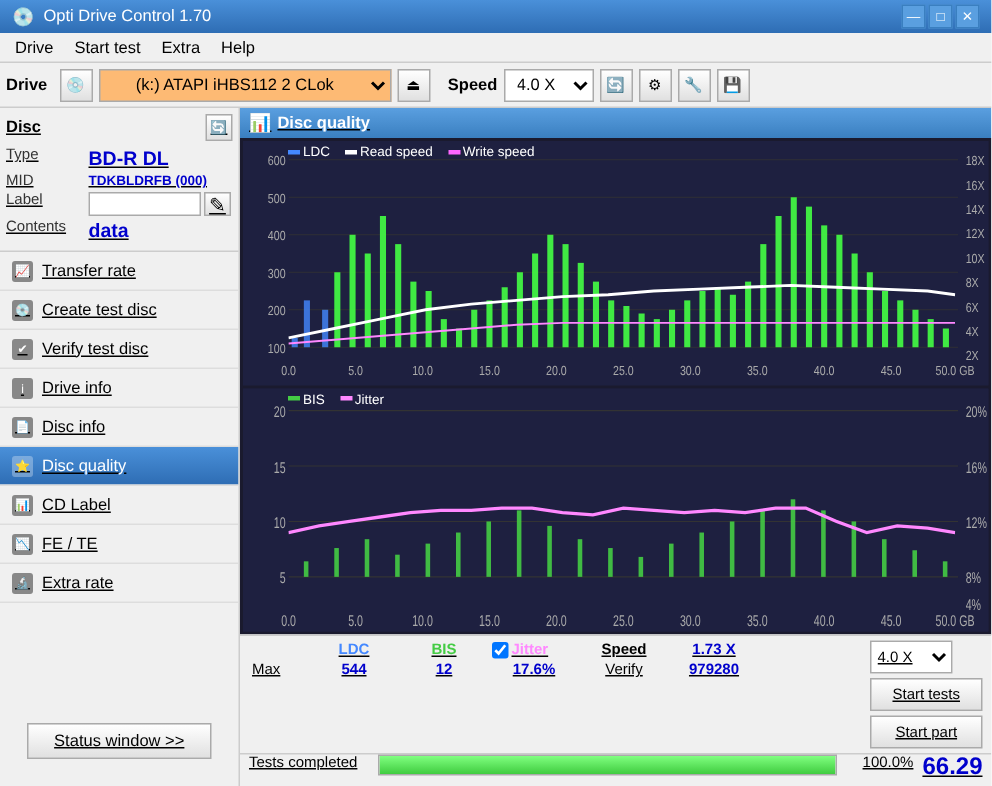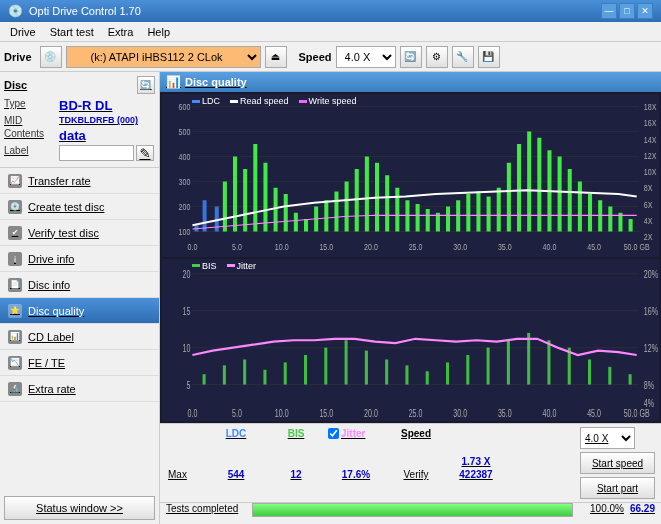--- a/index.html
+++ b/index.html
@@ -178,21 +178,21 @@
       background: #888;
       display: flex; align-items: center; justify-content: center;
       font-size: 8px;
       color: white;
       flex-shrink: 0;
     }
     .nav-item.active .nav-icon { background: rgba(255,255,255,0.3); }
 
     
     .status-btn {
-      margin: 4px;
+      margin: 18px;
       height: 24px;
       background: linear-gradient(to bottom, #fff, #e0e0e0);
       border: 1px solid #aaa;
       cursor: pointer;
       font-size: 11px;
       display: flex; align-items: center; justify-content: center;
     }
 
     
     .content-area {
@@ -374,27 +374,27 @@
       </div>
       <div class="disc-row">
         <span class="disc-row-label">Type</span>
         <span class="disc-row-value">BD-R DL</span>
       </div>
       <div class="disc-row">
         <span class="disc-row-label">MID</span>
         <span class="disc-row-value" style="font-size:9px;">TDKBLDRFB (000)</span>
       </div>
       <div class="disc-row">
-        <span class="disc-row-label">Contents</span>
-        <span class="disc-row-value">data</span>
-      </div>
-      <div class="disc-row">
         <span class="disc-row-label">Label</span>
         <input class="label-input" type="text" style="">
         <button class="label-btn">✎</button>
+      </div>
+      <div class="disc-row">
+        <span class="disc-row-label">Contents</span>
+        <span class="disc-row-value">data</span>
       </div>
     </div>
 
     <div class="nav-items">
       <div class="nav-item">
         <span class="nav-icon">📈</span>
         <span>Transfer rate</span>
       </div>
       <div class="nav-item">
         <span class="nav-icon">💿</span>
@@ -625,48 +625,48 @@
           <span class="stats-cell label"></span>
           <span class="stats-cell" style="color:#4488ff;font-weight:bold;">LDC</span>
           <span class="stats-cell" style="color:#44cc44;font-weight:bold;">BIS</span>
           <span class="stats-cell">
             <label style="display:flex;align-items:center;gap:2px;font-size:10px;">
               <input type="checkbox" checked="" style="width: 11px; height: 11px;">
               <span style="color:#ff88ff;font-weight:bold;">Jitter</span>
             </label>
           </span>
           <span class="stats-cell" style="font-weight:bold;">Speed</span>
-          <span class="stats-cell" style="color:#0000cc;font-weight:bold;margin-top:28px;">1.73 X</span>
+          <span class="stats-cell" style="color:#0000cc;font-weight:bold;">1.73 X</span>
         </div>
 
 
         <div class="stats-data-row">
           <span class="stats-cell label">Max</span>
           <span class="stats-cell blue">544</span>
           <span class="stats-cell blue">12</span>
           <span class="stats-cell blue">17.6%</span>
           <span class="stats-cell">Verify</span>
-          <span class="stats-cell blue">422387</span>
+          <span class="stats-cell blue">979280</span>
         </div>
 
       </div>
 
       <div class="action-buttons">
         <div style="display:flex;gap:3px;align-items:center;">
           <select class="speed-dropdown">
             <option>4.0 X</option>
           </select>
         </div>
-        <button class="action-btn">Start speed</button>
+        <button class="action-btn">Start tests</button>
         <button class="action-btn">Start part</button>
       </div>
     </div>
 
     <div class="status-bar">
       <span class="status-text">Tests completed</span>
       <div class="progress-bar-container">
         <div class="progress-bar-fill" style="width:100%;"></div>
       </div>
       <span class="progress-pct">100.0%</span>
-      <span style="font-size:10px;color:#0000cc;font-weight:bold;">66.29</span>
+      <span style="font-size:16px;color:#0000cc;font-weight:bold;">66.29</span>
     </div>
   </div>
 </div>
 
 </body></html>

